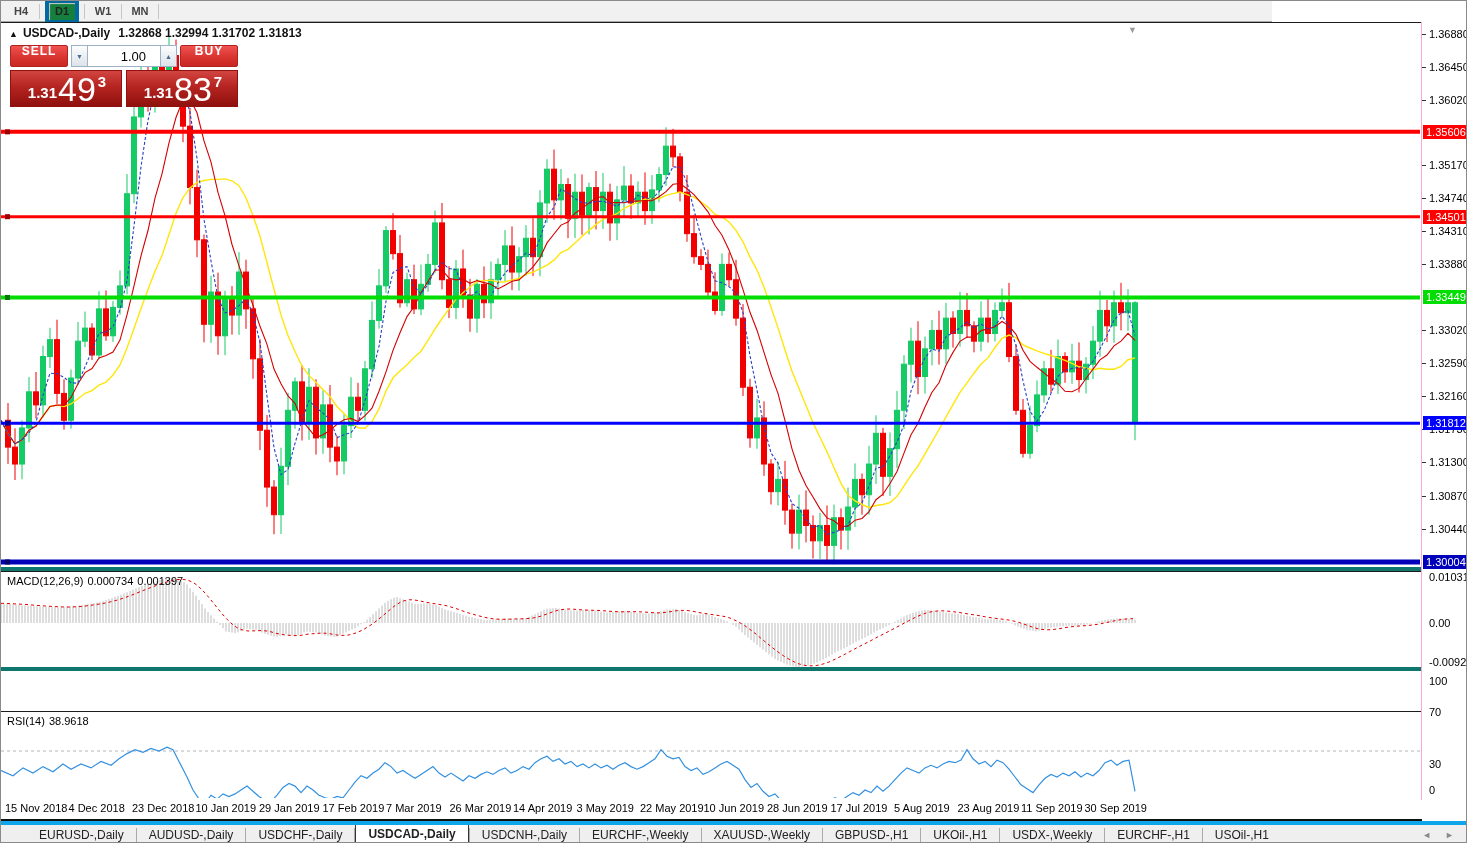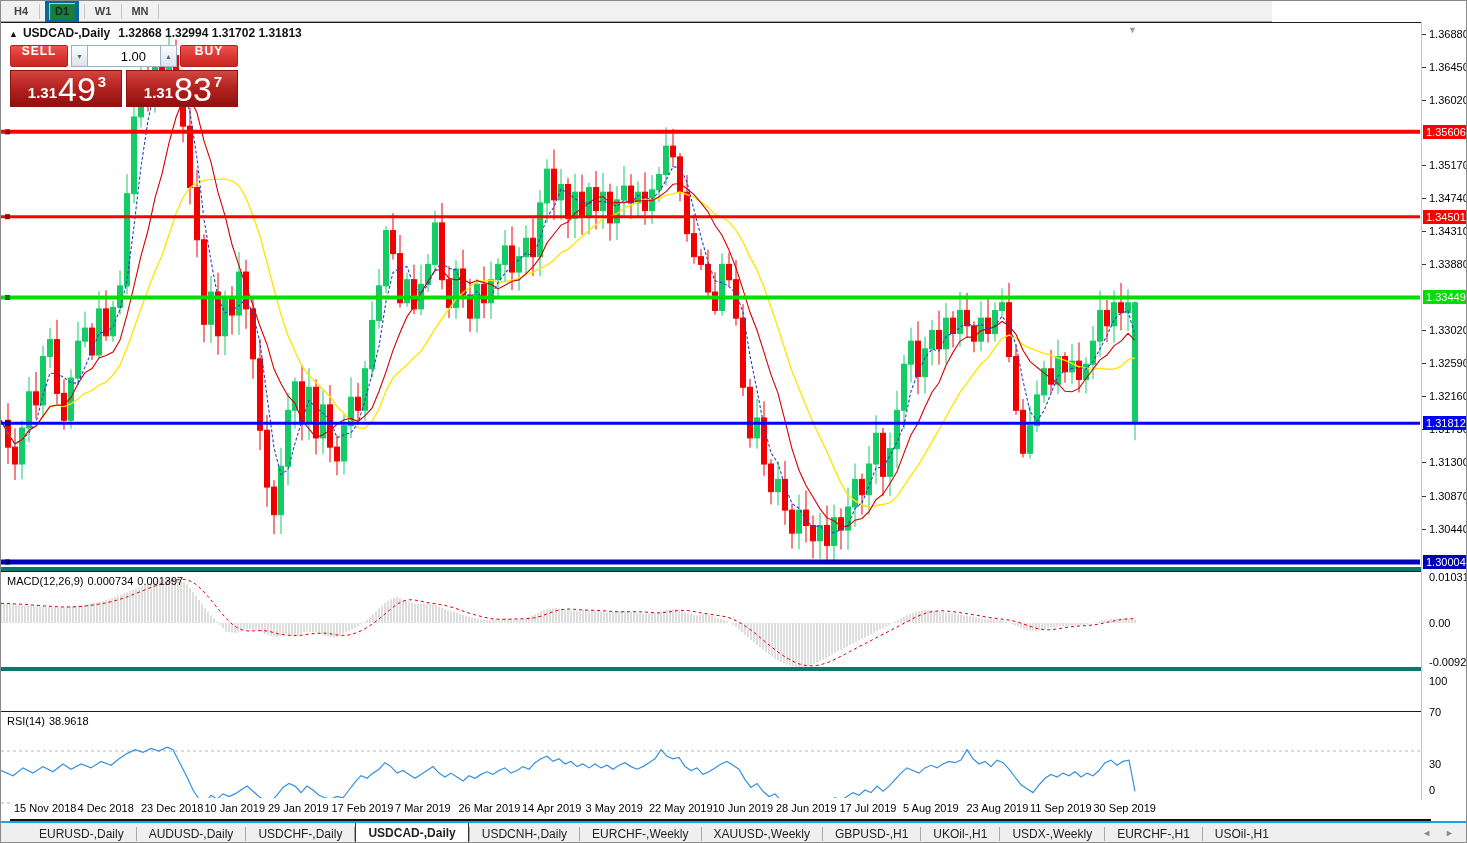--- a/index.html
+++ b/index.html
@@ -10,21 +10,21 @@
            border-bottom:1px solid #a8a8a8;display:flex;align-items:center;padding-left:6px;box-sizing:border-box;}
   .tfbtn{height:17px;min-width:26px;display:flex;align-items:center;justify-content:center;
          font-size:11px;font-weight:bold;color:#444;margin:0 1px;cursor:default;}
   .tfbtn.active{background:#15803d;border:4px solid #0369a1;box-shadow:inset 1px 1px 1px #ccc;color:#222;}
   .tfsep{width:1px;height:15px;background:#c6c6c6;margin:0 4px;}
   
   .panel{position:absolute;left:0;background:#fff;border-top:1px solid #1c1c1c;border-bottom:4px solid #0f766e;box-sizing:border-box;}
   #main-panel{top:21px;width:1421px;height:549px;}
   #macd-panel{top:570px;width:1421px;height:100px;}
   #rsi-panel{top:670px;width:1421px;height:127px;margin-top:40px;}
-  #date-axis{position:absolute;left:9px;top:797px;width:1421px;height:23px;background:#fff;border-bottom:2px solid #111;box-sizing:border-box;}
+  #date-axis{position:absolute;left:0;top:797px;width:1421px;height:23px;background:#fff;border-bottom:2px solid #111;box-sizing:border-box;}
   #price-axis{position:absolute;left:1420px;top:21px;width:47px;height:778px;background:#fff;
               border-left:1px solid #f9a8d4;box-sizing:border-box;}
   .axis-tick{position:absolute;left:7px;font-size:11px;color:#000;white-space:nowrap;}
   .axis-tick:before{content:"";position:absolute;left:-7px;top:6px;width:4px;height:1px;background:#333;}
   .axis-badge{position:absolute;left:1px;font-size:11px;color:#fff;padding:0 3px;height:14px;line-height:14px;white-space:nowrap;}
   .ind-axis-label{position:absolute;left:7px;font-size:11px;color:#000;white-space:nowrap;}
   svg{position:absolute;left:0;top:0;}
   
   #chart-title{position:absolute;left:8px;top:25px;font-size:12px;font-weight:bold;color:#111;z-index:5;}
   #chart-title .arrow{font-size:9px;margin-right:5px;}
@@ -50,21 +50,21 @@
   .price-box .big{font-size:34px;font-weight:400;line-height:34px;margin-bottom:0px;}
   .price-box .sup{font-size:15px;font-weight:bold;position:relative;top:-16px;left:2px;}
   #sell-box{margin-right:4px;}
   
   .ind-label{position:absolute;left:6px;top:3px;font-size:11px;color:#000;z-index:3;white-space:nowrap;}
   .ind-label span{margin-right:4px;}
   
   .date-label{position:absolute;top:4px;font-size:11px;color:#000;white-space:nowrap;}
   
   #tabbar{position:absolute;left:0;top:820px;width:1467px;height:23px;background:#efefef;
-          border-top:2px solid #0ea5e9;display:flex;align-items:stretch;box-sizing:border-box;padding-left:26px;}
+          border-top:4px solid #0ea5e9;display:flex;align-items:stretch;box-sizing:border-box;padding-left:26px;}
   .tab{display:flex;align-items:center;padding:0 12px;font-size:12px;color:#222;cursor:pointer;white-space:nowrap;}
   .tab.active{background:#fff;border-left:1px solid #333;border-right:1px solid #333;border-bottom:1px solid #333;
               margin-top:0;font-weight:bold;}
   .tabsep{width:1px;height:14px;background:#aaa;align-self:center;}
   .tab-arrows{position:absolute;right:14px;top:5px;font-size:9px;color:#8a8a8a;display:flex;gap:14px;}
   .tab-arrows span{cursor:pointer;}
 </style>
 </head>
 <body>
 

